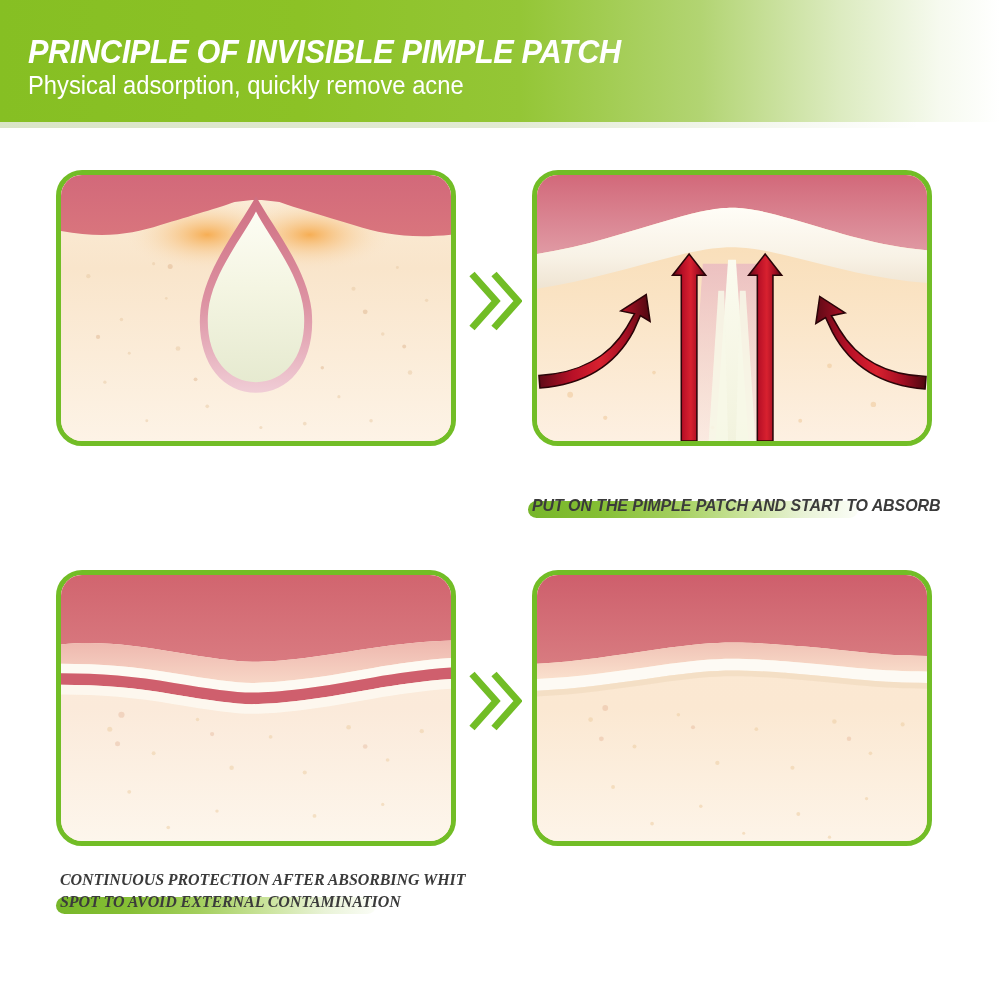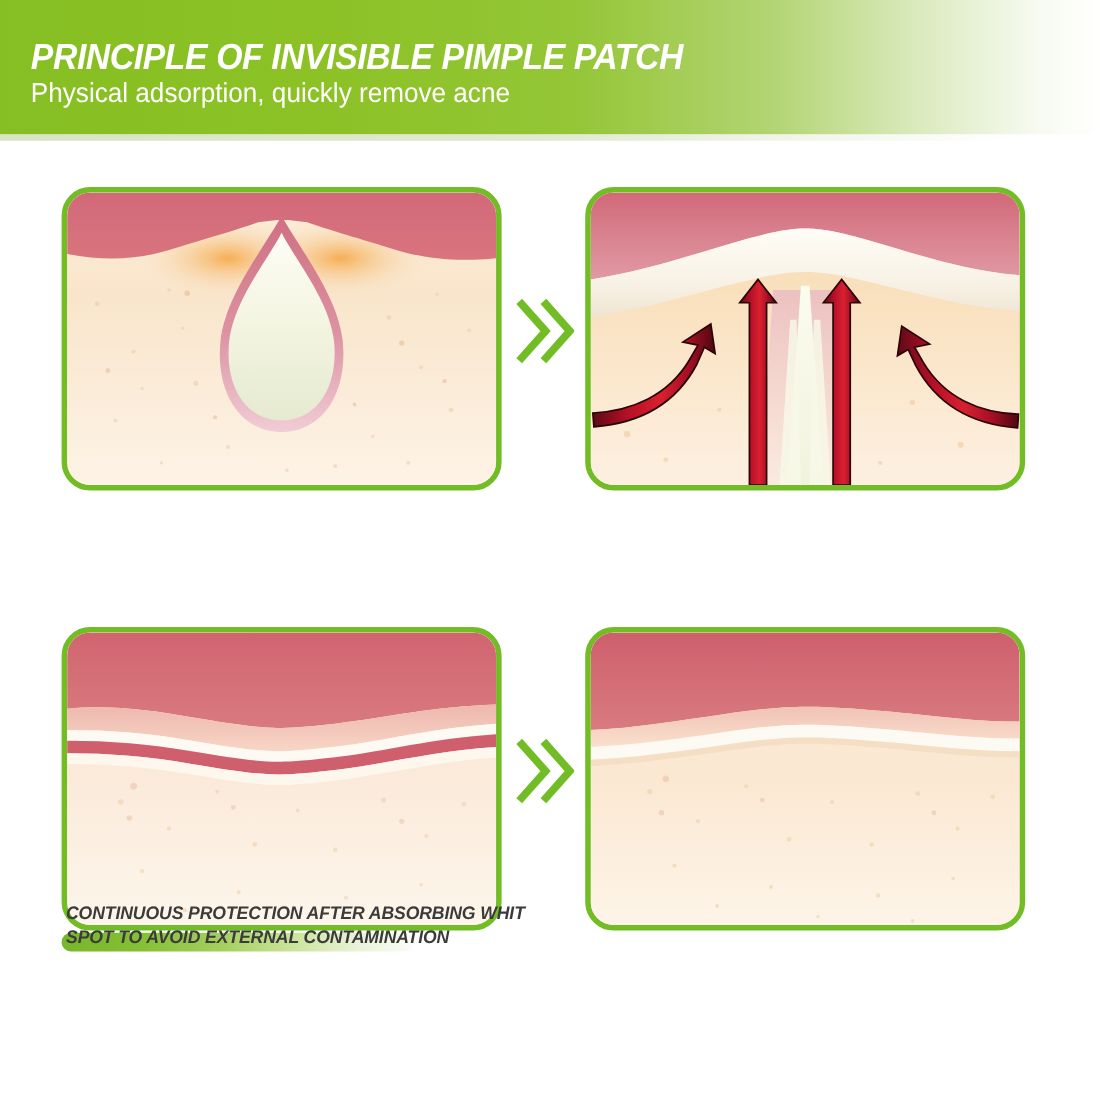--- a/index.html
+++ b/index.html
@@ -128,21 +128,21 @@
   .cap1 { left: 56px; top: 492px; width: 420px; height: 34px; }
   .cap1 .cap-bar { left: 0px; top: 9px; width: 305px; }
   .cap1 .cap-text { left: 4px; top: 4px; }
 
   
   .cap2 { left: 528px; top: 492px; width: 460px; height: 34px; }
   .cap2 .cap-bar { left: 0px; top: 9px; width: 330px; }
   .cap2 .cap-text { left: 4px; top: 4px; }
 
   
-  .cap3 { left: 56px; top: 821px; width: 440px; height: 54px; }
+  .cap3 { left: 56px; top: 870px; width: 440px; height: 54px; font-family: Liberation Serif, serif; }
   .cap3 .cap-bar { left: 0px; top: 27px; width: 320px; }
   .cap3 .cap-text-l1 { position: absolute; left: 4px; top: 0px; }
   .cap3 .cap-text-l2 { position: absolute; left: 4px; top: 22px; }
 
   
   .cap4 { left: 528px; top: 886px; width: 460px; height: 34px; }
   .cap4 .cap-bar { left: 0px; top: 9px; width: 330px; }
   .cap4 .cap-text { left: 4px; top: 4px; }
 </style>
 </head>
@@ -511,20 +511,24 @@
                C320,107 352,112 400,112
                V118
                C352,118 320,113 272,109
                C238,106 216,105 200,105
                C182,105 158,107 124,112
                C82,118 42,124 0,126 Z" fill="#f2dcc2" opacity="0.8"></path>
     </svg>
   </div>
 
 
+  <div class="caption cap2">
+    <div class="cap-bar"></div>
+    <div class="cap-text">PUT ON THE PIMPLE PATCH AND START TO ABSORB</div>
+  </div>
 
   <div class="caption cap3">
     <div class="cap-bar"></div>
     <div class="cap-text cap-text-l1">CONTINUOUS PROTECTION AFTER ABSORBING WHIT</div>
     <div class="cap-text cap-text-l2">SPOT TO AVOID EXTERNAL CONTAMINATION</div>
   </div>
 
 
 </div>
 

